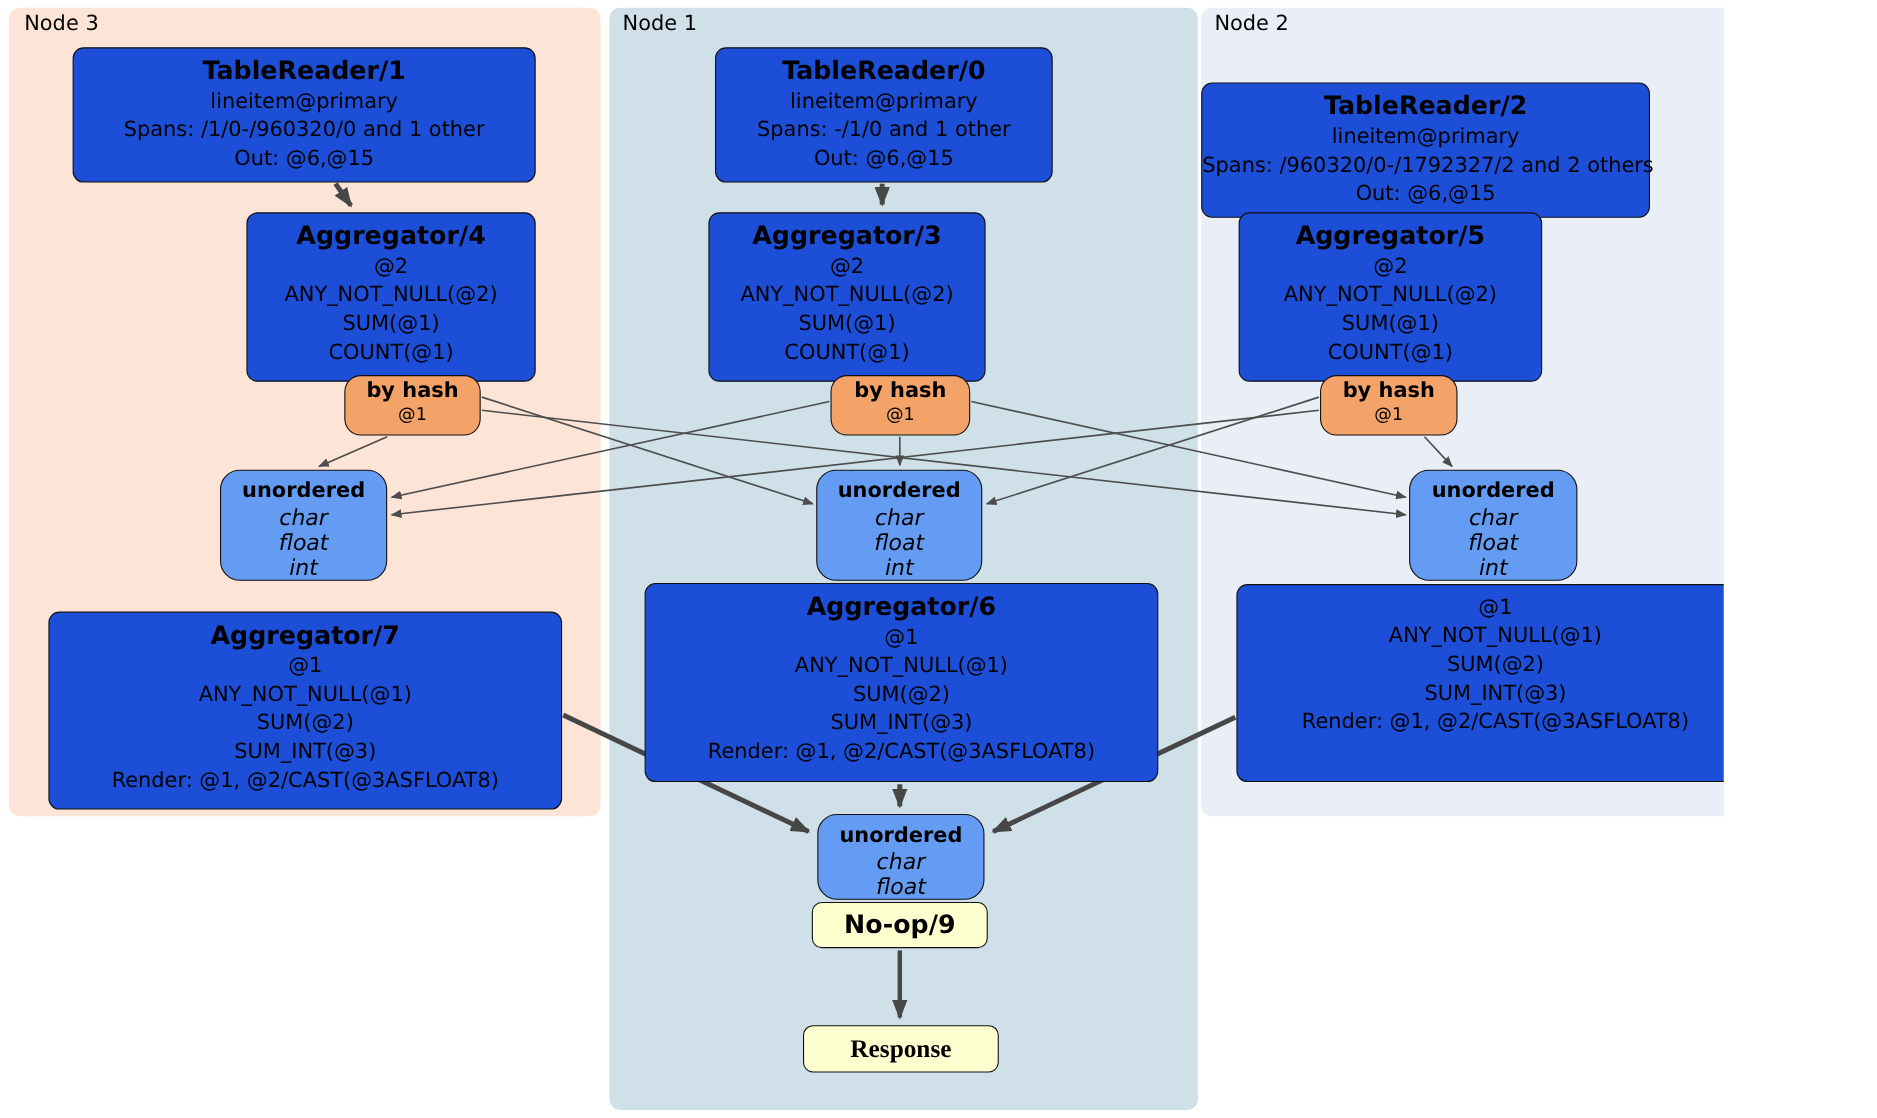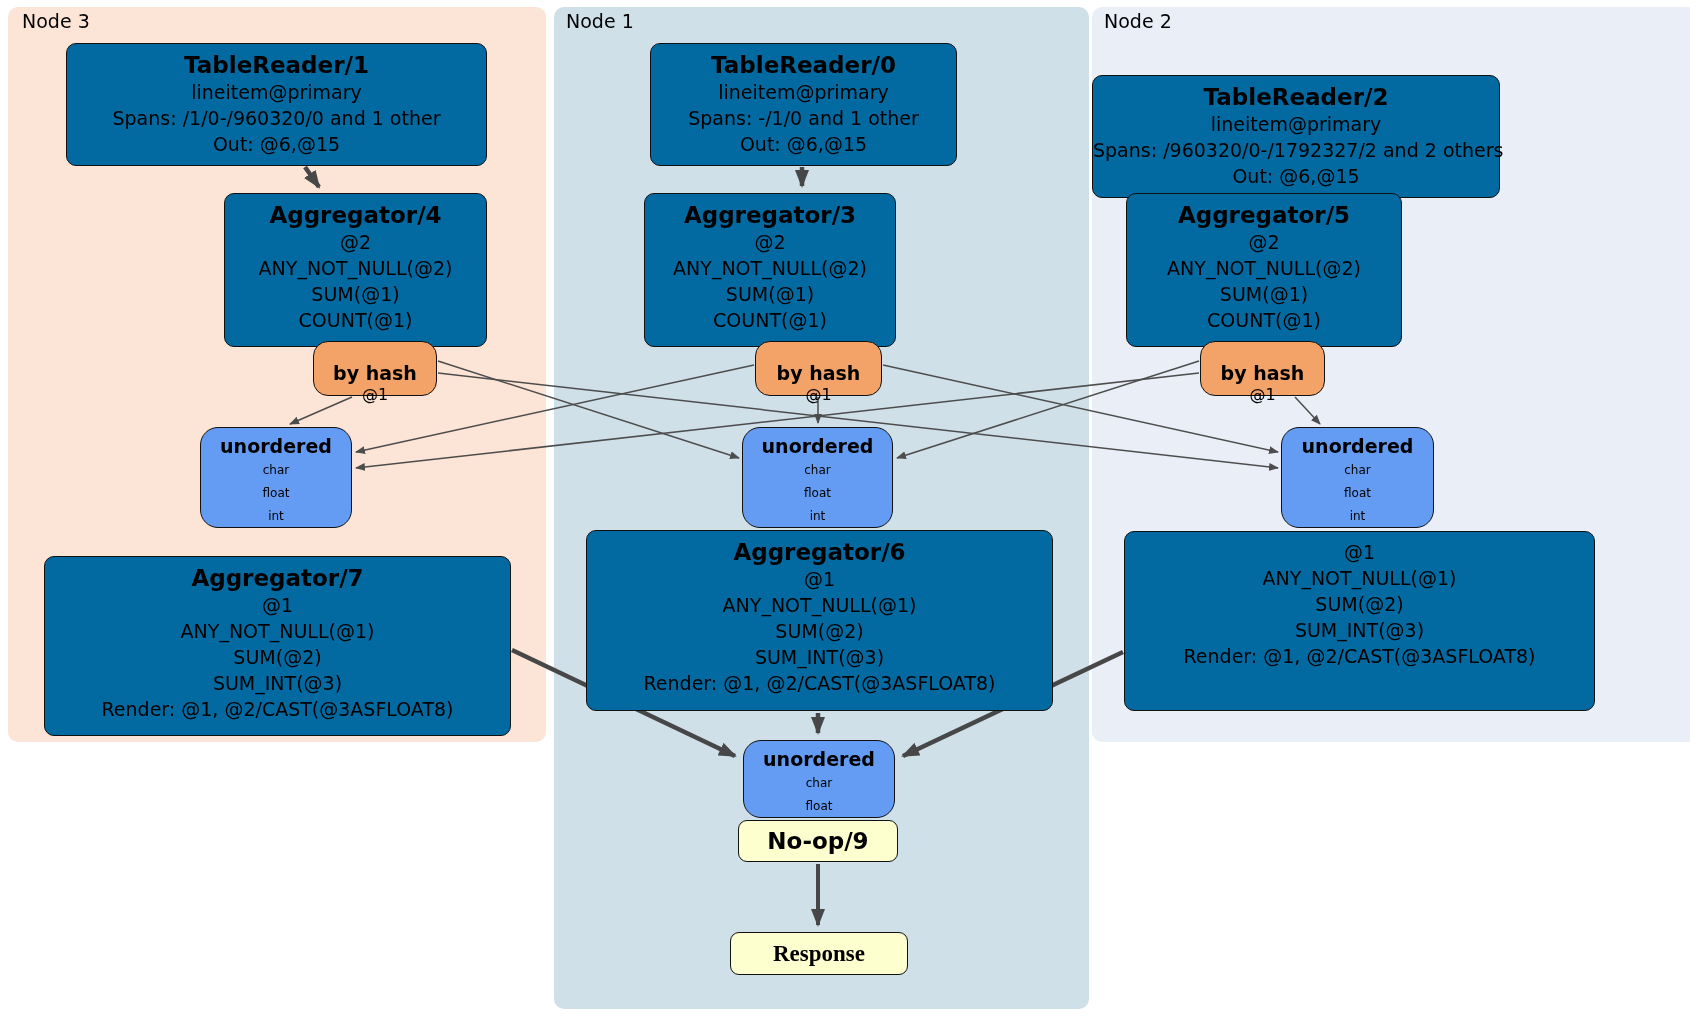--- a/index.html
+++ b/index.html
@@ -1,33 +1,33 @@
 <!DOCTYPE html>
 <html><head>
 <meta charset="utf-8">
 <style>
   html,body{margin:0;padding:0;background:#ffffff;}
   #canvas{
-    position:relative;width:1690px;height:1016px;background:#ffffff;
+    position:relative;width:1567px;height:1016px;background:#ffffff;
     font-family:"DejaVu Sans","Liberation Sans",sans-serif;color:#000;
     overflow:hidden;
   }
   .band{position:absolute;border-radius:10px;}
   .band-label{position:absolute;font-size:19px;color:#000;white-space:nowrap;}
   #edges{position:absolute;left:0;top:0;pointer-events:none;}
   .box{position:absolute;box-sizing:border-box;border:1.6px solid #111;text-align:center;white-space:nowrap;}
-  .proc{background:#0369a1;border-radius:10px;padding-top:7px;}
+  .proc{background:#1d4ed8;border-radius:10px;padding-top:7px;}
   .proc .title{font-weight:bold;font-size:23px;line-height:28px;}
   .proc .line{font-size:19px;line-height:26px;}
-  .router{background:#f4a368;border-radius:15px;padding-top:19px;}
+  .router{background:#f4a368;border-radius:15px;padding-top:1px;}
   .router .title{font-weight:bold;font-size:19px;line-height:24px;}
   .router .line{font-size:16px;line-height:20px;}
   .sync{background:#649cf3;border-radius:18px;padding-top:5px;}
   .sync .title{font-weight:bold;font-size:19px;line-height:26px;}
-  .sync .line{font-size:12px;line-height:23px;}
+  .sync .line{font-size:20px;line-height:23px;font-style:italic;}
   .mini{background:#feffcf;border-radius:9px;}
   .mini .title{font-weight:bold;font-size:23px;}
 </style>
 </head>
 <body>
 
 <div id="canvas">
 
   <div class="band" style="left:8px;top:7px;width:538px;height:735px;background:#fce4d6;"></div>
   <div class="band" style="left:554px;top:7px;width:535px;height:1002px;background:#cfe0e9;"></div>

